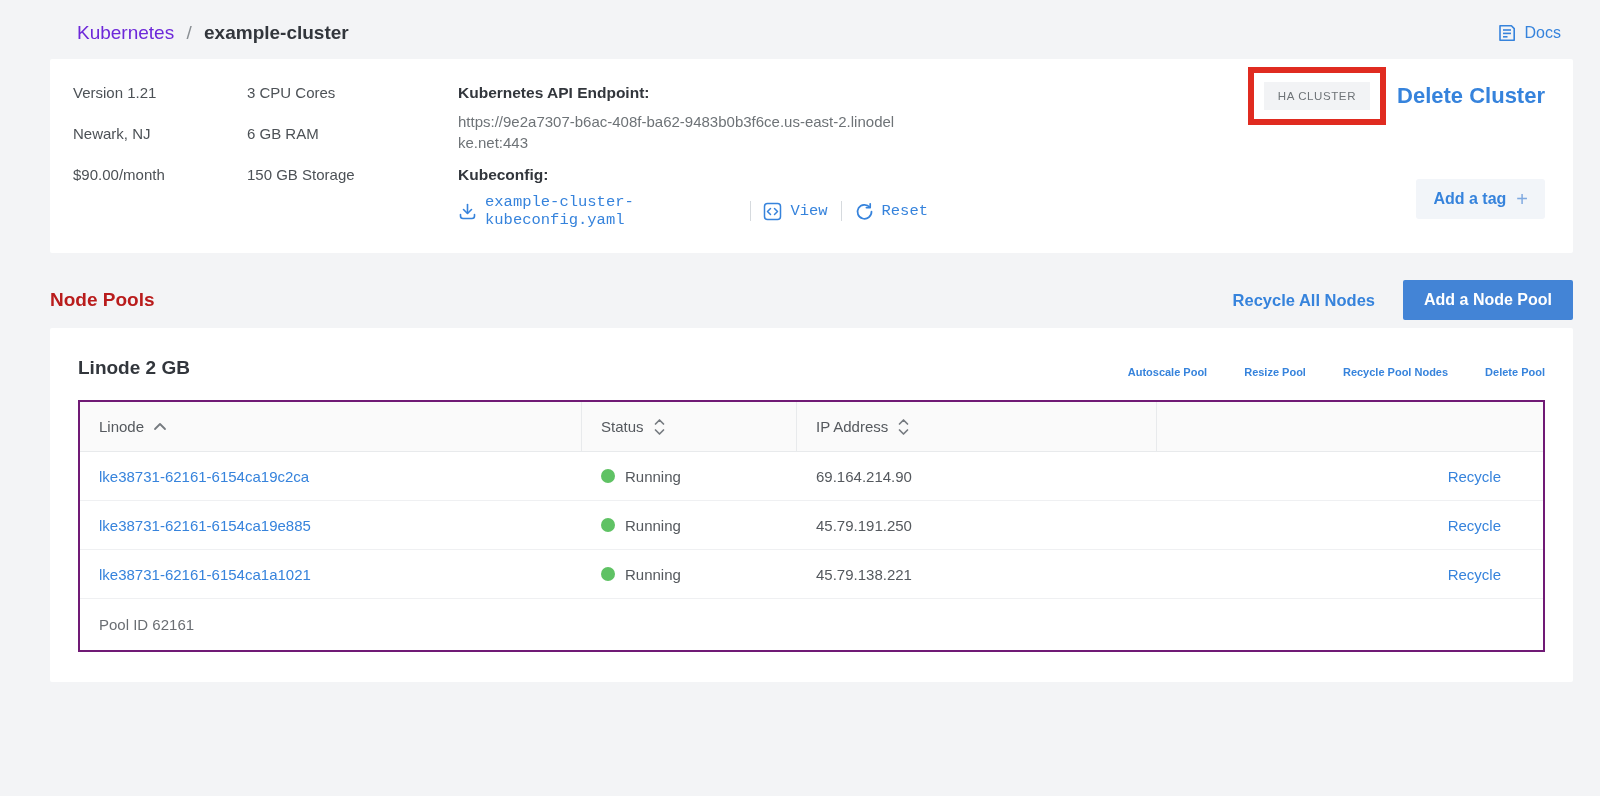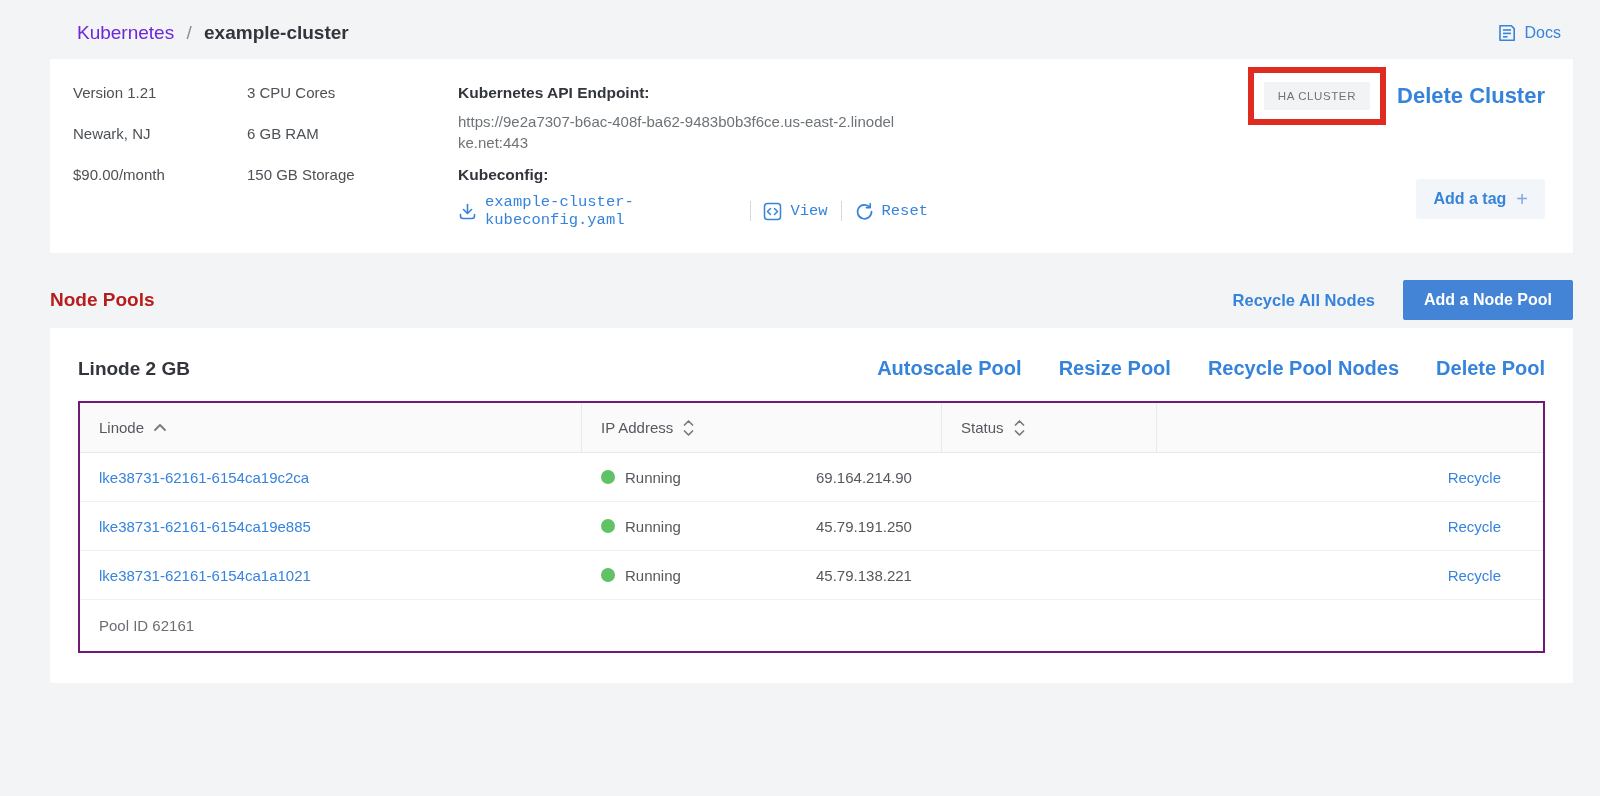--- a/index.html
+++ b/index.html
@@ -89,26 +89,26 @@
     cursor:pointer; margin-right:28px;
   }
   .add-pool-btn {
     background:#4384d6; color:#fff; border:none; border-radius:2px;
     height:40px; padding:0 21px; font-size:16px; font-weight:bold;
     font-family:inherit; cursor:pointer;
   }
 
   
   .pool-card { margin-top:8px; padding:29px 28px 30px 28px; }
-  .pool-head { display:flex; justify-content:space-between; align-items:center; }
+  .pool-head { display:flex; justify-content:space-between; }
   .pool-head h3 { font-size:19px; font-weight:bold; color:#32363c; }
   .pool-actions { display:flex; align-items:center; gap:37px; }
   .pool-actions a {
-    color:#3683dc; font-size:20px; font-weight:bold;
-    text-decoration:none; cursor:pointer;
+    color:#3683dc; font-size:11px; font-weight:bold;
+    text-decoration:none; cursor:pointer;margin-top:8px;
   }
 
   .ntable { margin-top:21px; border:2px solid #701a75; }
   .thead { display:flex; background:#fafafa; height:50px; border-bottom:1px solid #e8eaec; }
   .th {
     display:flex; align-items:center; gap:9px;
     padding-left:19px; font-size:15px; color:#55595e;
     border-right:1px solid #e8eaec; cursor:pointer;
   }
   .th:last-child { border-right:none; }
@@ -241,31 +241,31 @@
     <div class="ntable">
       <div class="thead">
         <div class="th col-linode">
           <span>Linode</span>
           <span class="icon">
             <svg width="14" height="9" viewBox="0 0 14 9" fill="none" stroke="#767b80" stroke-width="1.8" stroke-linecap="round" stroke-linejoin="round">
               <polyline points="2,7 7,2 12,7"></polyline>
             </svg>
           </span>
         </div>
-        <div class="th col-ip">
-          <span>IP Address</span>
+        <div class="th col-status">
+          <span>Status</span>
           <span class="icon">
             <svg width="13" height="18" viewBox="0 0 13 18" fill="none" stroke="#767b80" stroke-width="1.7" stroke-linecap="round" stroke-linejoin="round">
               <polyline points="2.5,6 6.5,2 10.5,6"></polyline>
               <polyline points="2.5,12 6.5,16 10.5,12"></polyline>
             </svg>
           </span>
         </div>
-        <div class="th col-status">
-          <span>Status</span>
+        <div class="th col-ip">
+          <span>IP Address</span>
           <span class="icon">
             <svg width="13" height="18" viewBox="0 0 13 18" fill="none" stroke="#767b80" stroke-width="1.7" stroke-linecap="round" stroke-linejoin="round">
               <polyline points="2.5,6 6.5,2 10.5,6"></polyline>
               <polyline points="2.5,12 6.5,16 10.5,12"></polyline>
             </svg>
           </span>
         </div>
         <div class="th col-action"></div>
       </div>
 

